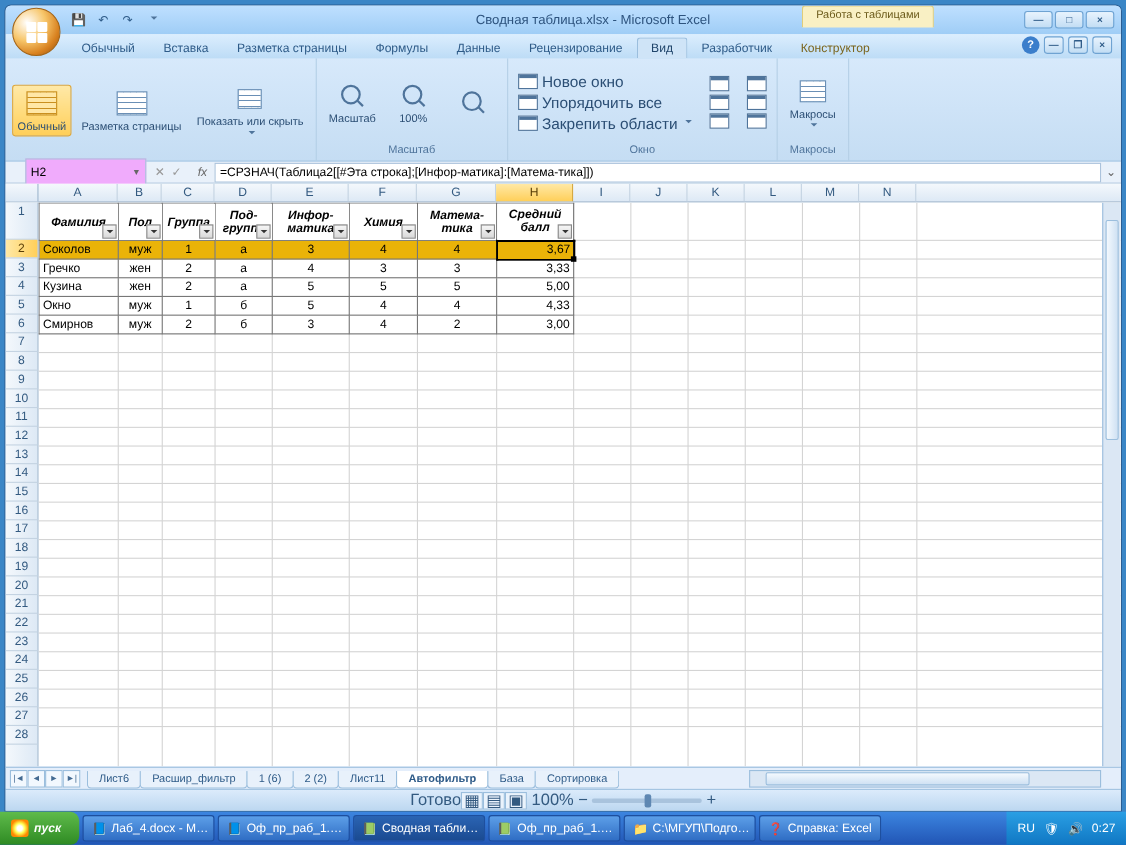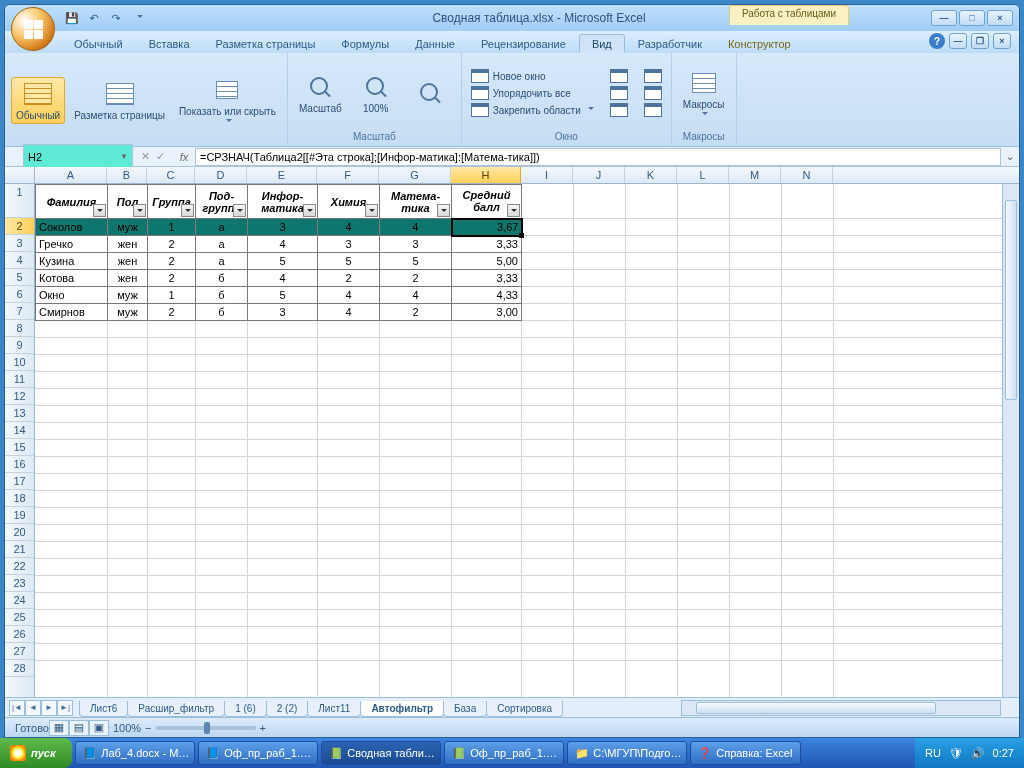--- a/index.html
+++ b/index.html
@@ -26,25 +26,25 @@
 .helpbtn{width:16px;height:16px;border-radius:50%;background:#3b7ecb;color:#fff;display:flex;align-items:center;justify-content:center;font-weight:bold;font-size:10px}
 
 .ribbon{height:94px;background:linear-gradient(#d7e9fb,#c5ddf3);border-bottom:1px solid #9bbedd;display:flex}
 .group{border-right:1px solid #b4cfe6;display:flex;flex-direction:column;padding:2px 6px 0}
 .group-body{flex:1;display:flex;align-items:center;gap:4px}
 .group-label{height:15px;text-align:center;color:#4f749b;font-size:10px}
 .bigbtn{display:flex;flex-direction:column;align-items:center;justify-content:center;padding:2px 4px;border:1px solid transparent;border-radius:3px;min-width:50px;gap:2px}
 .bigbtn.active{background:linear-gradient(#ffe9a7,#ffcf59);border-color:#e0a83a}
 .bigbtn .ic{width:32px;height:28px;display:flex;align-items:center;justify-content:center}
 .bigbtn .lbl{font-size:10px;text-align:center;line-height:11px;color:#2b4e74}
-.smallbtn{display:flex;align-items:center;gap:4px;padding:1px 3px;font-size:10px;color:#2b4e74}
+.smallbtn{display:flex;align-items:center;gap:4px;padding:1px 3px;font-size:14px;color:#2b4e74}
 .vstack{display:flex;flex-direction:column;gap:1px}
 
 .fnrow{height:20px;background:#e9f1fa;border-bottom:1px solid #abc3dc;display:flex;align-items:center}
-.namebox{width:110px;height:26px;border:1px solid #abc3dc;background:#5eead4;margin-left:18px;display:flex;align-items:center;padding:0 4px;font-size:11px;justify-content:space-between}
+.namebox{width:110px;height:26px;border:1px solid #abc3dc;background:#f0abfc;margin-left:18px;display:flex;align-items:center;padding:0 4px;font-size:11px;justify-content:space-between}
 .fxlabel{width:22px;text-align:center;color:#6b6b6b;font-style:italic}
 .formulabar{flex:1;height:18px;border:1px solid #abc3dc;background:#fff;padding:0 4px;display:flex;align-items:center;font-size:11px}
 
 .gridarea{flex:1;display:flex;flex-direction:column;background:#fff;position:relative;overflow:hidden}
 .colhdrs{height:17px;display:flex;background:linear-gradient(#f4f8fc,#dde9f5);border-bottom:1px solid #9eb6cd}
 .corner{width:30px;border-right:1px solid #9eb6cd;background:linear-gradient(#f4f8fc,#dde9f5)}
 .ch{border-right:1px solid #c4d3e2;text-align:center;line-height:17px;color:#335a80}
 .ch.sel{background:linear-gradient(#ffe9a7,#ffcf59);color:#5a3e06;border-right-color:#d6a942}
 .rows{flex:1;display:flex;overflow:hidden}
 .rowhdrs{width:30px;background:linear-gradient(90deg,#f4f8fc,#dde9f5);border-right:1px solid #9eb6cd;display:flex;flex-direction:column}
@@ -57,32 +57,32 @@
 
 .tbl{position:absolute;left:0;top:0;border-collapse:collapse}
 .tbl th,.tbl td{border:1px solid #777;height:17px;padding:0 3px;font-size:11px;white-space:nowrap;background:#fff}
 .tbl thead th{height:34px;font-style:italic;font-weight:bold;text-align:center;vertical-align:middle;position:relative;background:#fff}
 .filterbtn{position:absolute;right:1px;bottom:1px;width:13px;height:13px;border:1px solid #8a8a8a;background:linear-gradient(#f6f6f6,#d9d9d9);display:flex;align-items:center;justify-content:center}
 .filterbtn::after{content:"";border:3px solid transparent;border-top-color:#333;margin-top:3px}
 .tbl td.c{text-align:center}
 .tbl td.r{text-align:right}
 .tbl .selcell{border:2px solid #000;padding:0 2px;text-align:right;position:relative;background:#fff}
 .selhandle{position:absolute;right:-3px;bottom:-3px;width:5px;height:5px;background:#000}
-.tbl tbody tr.selrow td{background:#0f766e}
+.tbl tbody tr.selrow td{background:#eab308}
 
 .sheetbar{height:20px;background:#e4eefb;border-top:1px solid #9bbedd;display:flex;align-items:center;position:relative}
 .navset{display:flex;margin-left:4px}
 .navset span{width:16px;height:16px;border:1px solid #9bbedd;background:#f2f8fe;display:flex;align-items:center;justify-content:center;font-size:8px;color:#436a92}
 .sheettabs{display:flex;margin-left:6px;align-items:flex-end;height:100%}
 .st{padding:2px 10px;border:1px solid #9bbedd;border-top:none;background:#e8f1fb;margin-right:-1px;border-radius:0 0 4px 4px;font-size:10px;color:#2e5b88}
 .st.active{background:#fff;font-weight:bold}
 .hscroll{position:absolute;right:18px;width:320px;height:16px;background:#dbe7f4;border:1px solid #9bbedd;display:flex;align-items:center}
 .hscroll .thumb{width:240px;height:12px;background:linear-gradient(#f4f9fe,#cfe1f3);border:1px solid #9bbedd;margin-left:14px;border-radius:2px}
 
-.statusbar{height:20px;background:linear-gradient(#dcebfb,#bcd7f0);border-top:1px solid #9bbedd;display:flex;align-items:center;justify-content:flex-start;padding:0 10px;color:#335a80;font-size:11px}
+.statusbar{height:20px;background:linear-gradient(#dcebfb,#bcd7f0);border-top:1px solid #9bbedd;display:flex;align-items:center;justify-content:center;padding:0 10px;color:#335a80;font-size:15px}
 .zoomset{display:flex;align-items:center;gap:4px}
 .zoomslider{width:100px;height:4px;background:#a9c3dd;position:relative;border-radius:2px}
 .zoomslider .zt{position:absolute;left:48px;top:-4px;width:6px;height:12px;background:#5e87b2;border-radius:2px}
 .viewbtns{display:flex;gap:0}
 .viewbtns span{width:20px;height:16px;border:1px solid #9bbedd;background:#eaf3fc;display:flex;align-items:center;justify-content:center}
 
 .taskbar{position:absolute;left:0;right:0;bottom:0;height:30px;background:linear-gradient(#3c85e0,#2155b5);display:flex;align-items:center;color:#fff;font-size:11px}
 .startbtn{height:30px;background:linear-gradient(#5fbb4b,#2e8a23);padding:0 16px 0 10px;display:flex;align-items:center;gap:5px;font-style:italic;font-weight:bold;border-radius:0 8px 8px 0}
 .taskbtn{height:24px;margin-left:3px;background:linear-gradient(#5d9fe8,#2f6dc4);border:1px solid #1e4f9e;border-radius:3px;padding:0 8px;display:flex;align-items:center;gap:4px;max-width:120px;overflow:hidden;white-space:nowrap}
 .taskbtn.active{background:linear-gradient(#2b64b3,#1a4a91)}
@@ -396,30 +396,20 @@
                 <td>Кузина</td>
                 <td class="c">жен</td>
                 <td class="c">2</td>
                 <td class="c">а</td>
                 <td class="c">5</td>
                 <td class="c">5</td>
                 <td class="c">5</td>
                 <td class="r">5,00</td>
               </tr>
               <tr>
-                <td>Котова</td>
-                <td class="c">жен</td>
-                <td class="c">2</td>
-                <td class="c">б</td>
-                <td class="c">4</td>
-                <td class="c">2</td>
-                <td class="c">2</td>
-                <td class="r">3,33</td>
-              </tr>
-              <tr>
                 <td>Окно</td>
                 <td class="c">муж</td>
                 <td class="c">1</td>
                 <td class="c">б</td>
                 <td class="c">5</td>
                 <td class="c">4</td>
                 <td class="c">4</td>
                 <td class="r">4,33</td>
               </tr>
               <tr>

